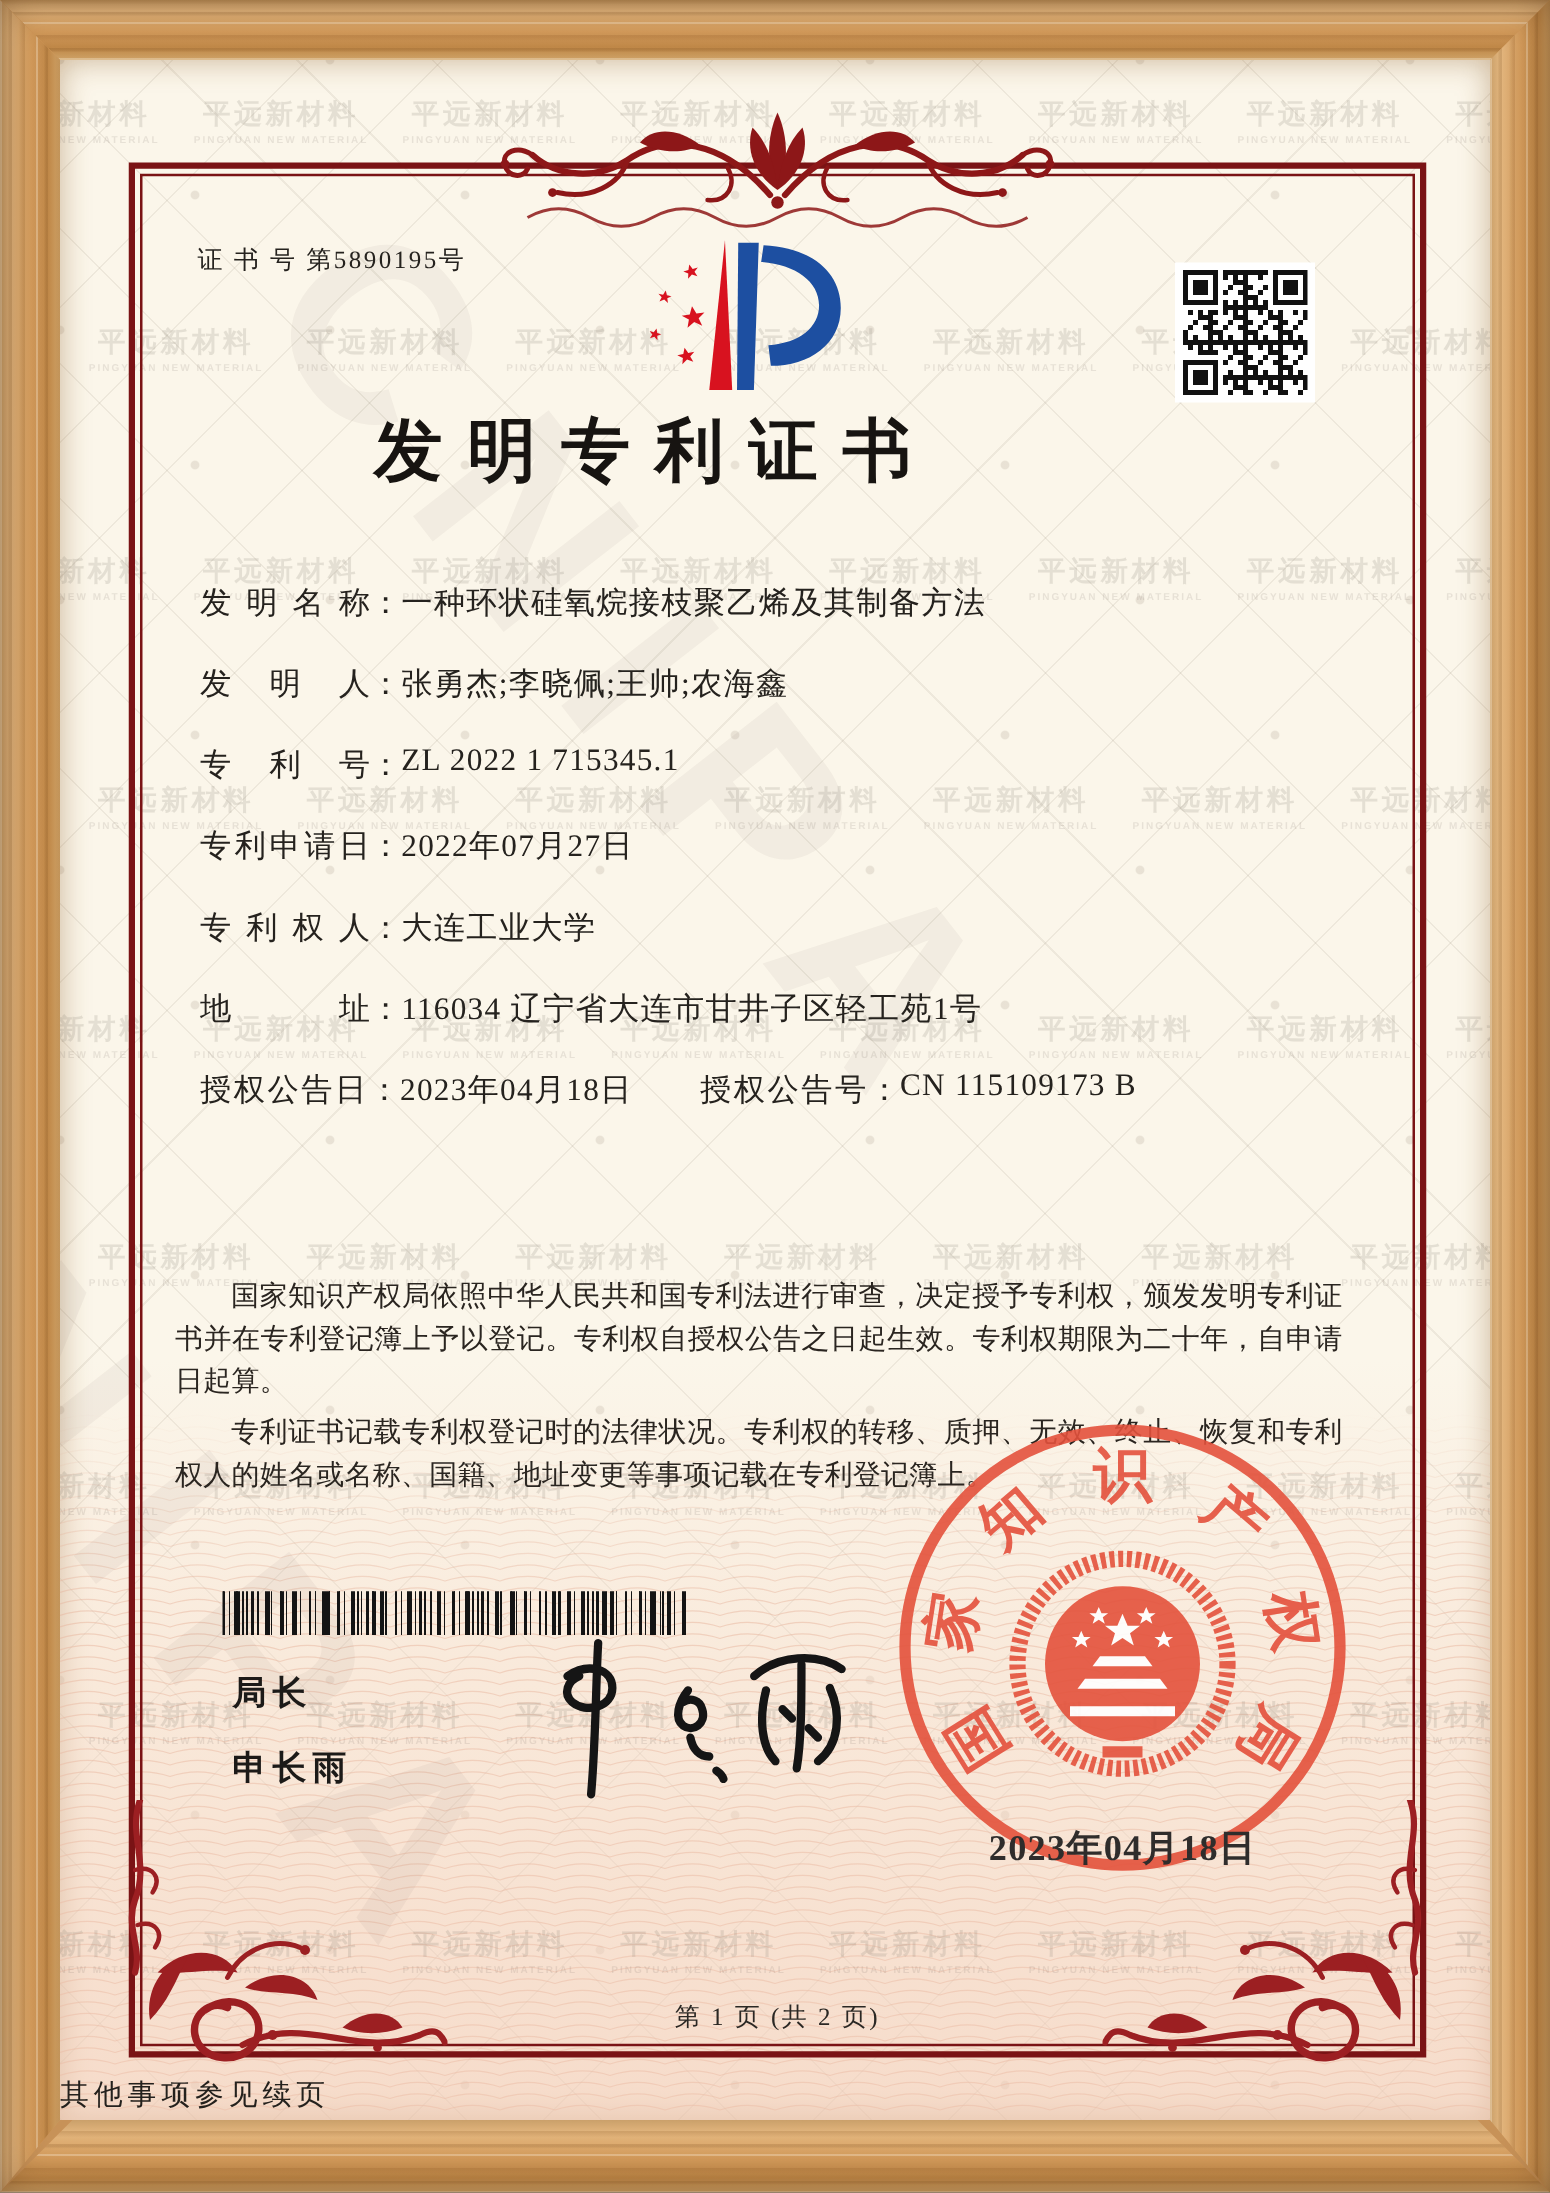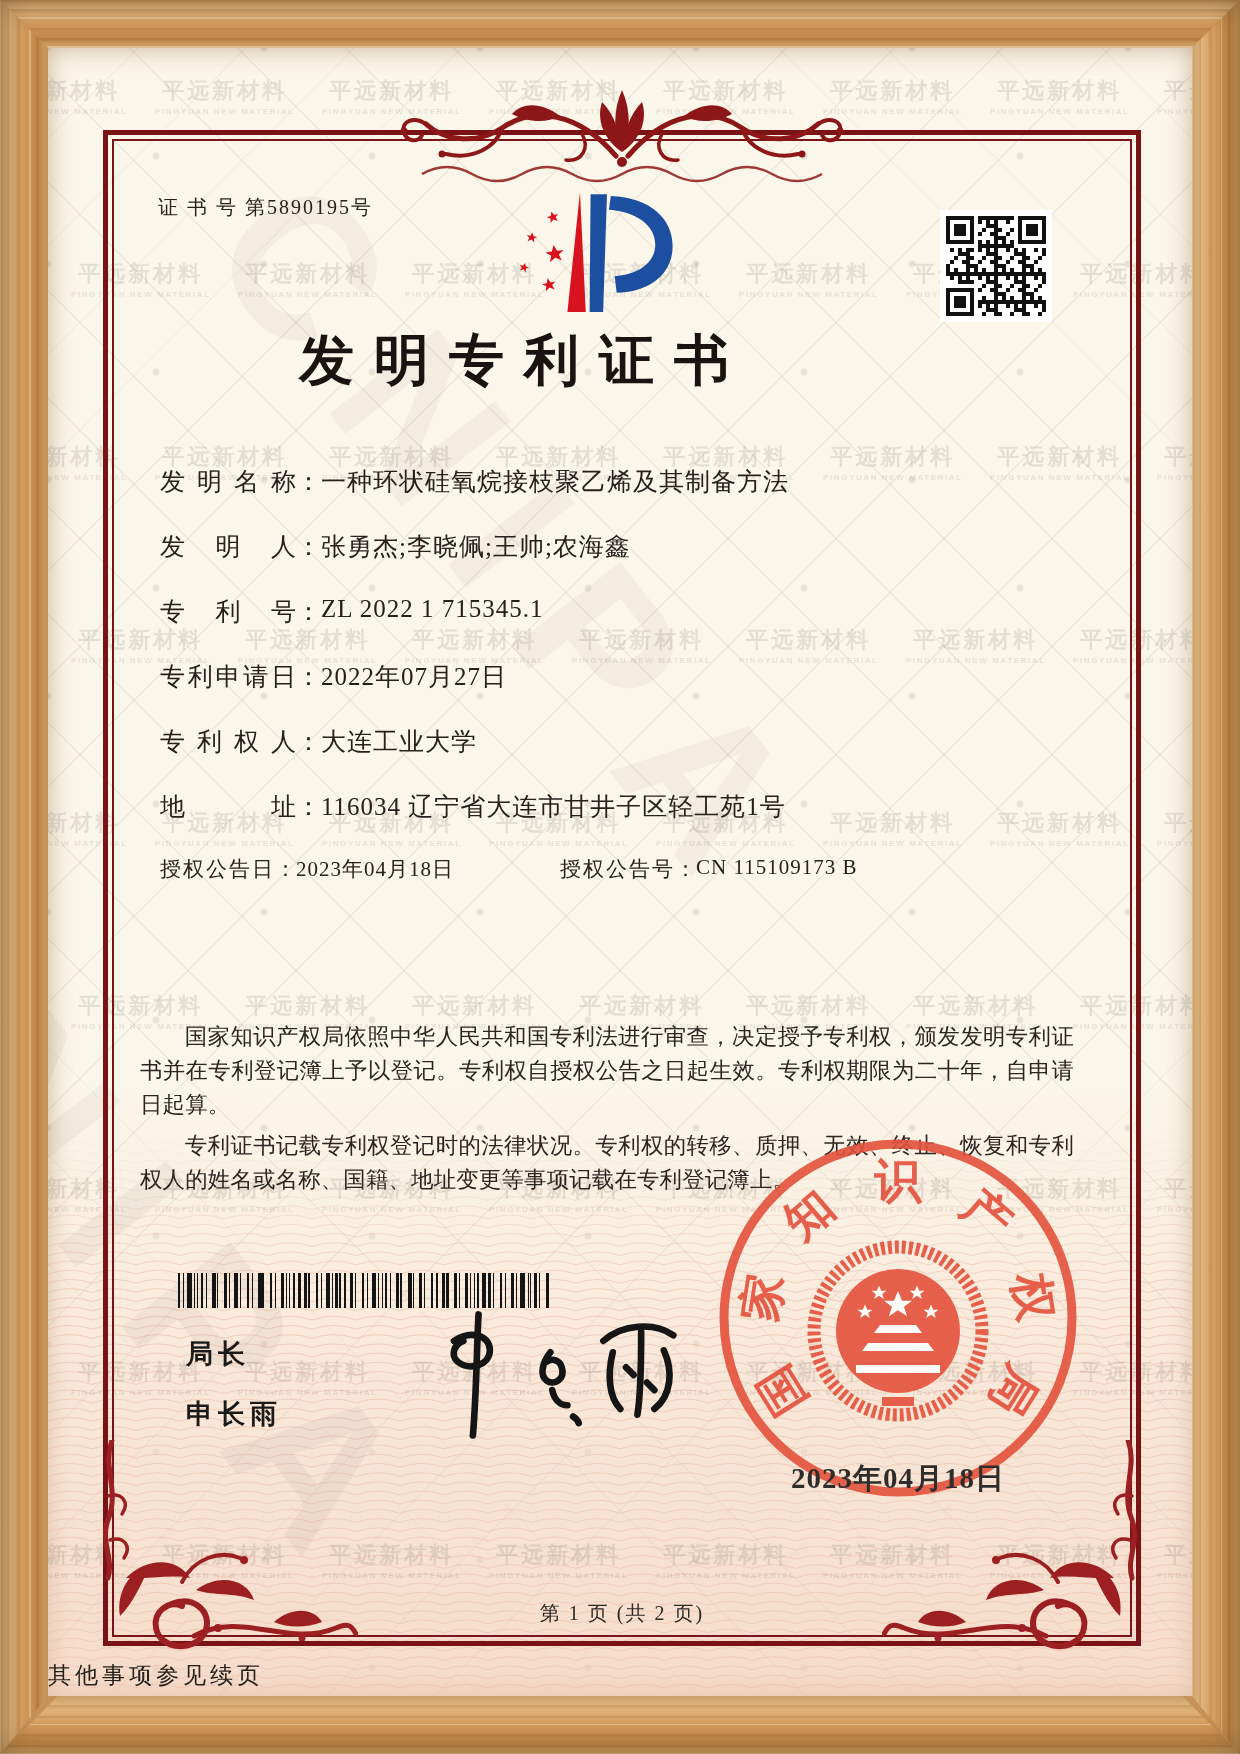--- a/index.html
+++ b/index.html
@@ -57,21 +57,21 @@
   
   .abs{position:absolute;}
   #certno{left:110px;top:146px;font-size:20px;letter-spacing:2px;color:#25221e;}
   #title{left:55px;top:276px;width:822px;text-align:center;font-size:55px;font-weight:700;
     letter-spacing:20px;text-indent:20px;color:#171411;}
   .frow{left:112px;font-size:25px;color:#25221e;white-space:nowrap;}
   .flabel{display:inline-block;width:136px;text-align:justify;text-align-last:justify;
     text-justify:inter-character;vertical-align:top;}
   .colon{display:inline-block;vertical-align:top;}
   .fval{display:inline-block;letter-spacing:1px;vertical-align:top;}
-  #grantrow{left:112px;top:807px;width:980px;font-size:21px;color:#25221e;white-space:nowrap;}
+  #grantrow{left:112px;top:807px;width:980px;font-size:25px;color:#25221e;white-space:nowrap;}
   #grant2{position:absolute;left:400px;top:0;}
   .glabel{letter-spacing:2px;}
   #paras{left:80px;top:972px;width:958px;}
   #paras p{margin:0 12px 7px;font-size:22.4px;line-height:34px;text-indent:2em;text-align:justify;
     letter-spacing:.2px;color:#2a2520;}
   #barcode{left:130px;top:1225px;width:372px;height:35px;background-color:transparent;
     background-image:
       repeating-linear-gradient(90deg,#141414 0 2px,transparent 2px 5px,#141414 5px 6px,transparent 6px 11px,#141414 11px 14px,transparent 14px 16px,#141414 16px 17px,transparent 17px 23px),
       repeating-linear-gradient(90deg,#141414 0 1px,transparent 1px 9px,#141414 9px 12px,transparent 12px 19px,#141414 19px 20px,transparent 20px 37px);}
   .director{left:138px;font:600 27px "Liberation Sans","DejaVu Sans",sans-serif;letter-spacing:5px;color:#1c1a18;}

